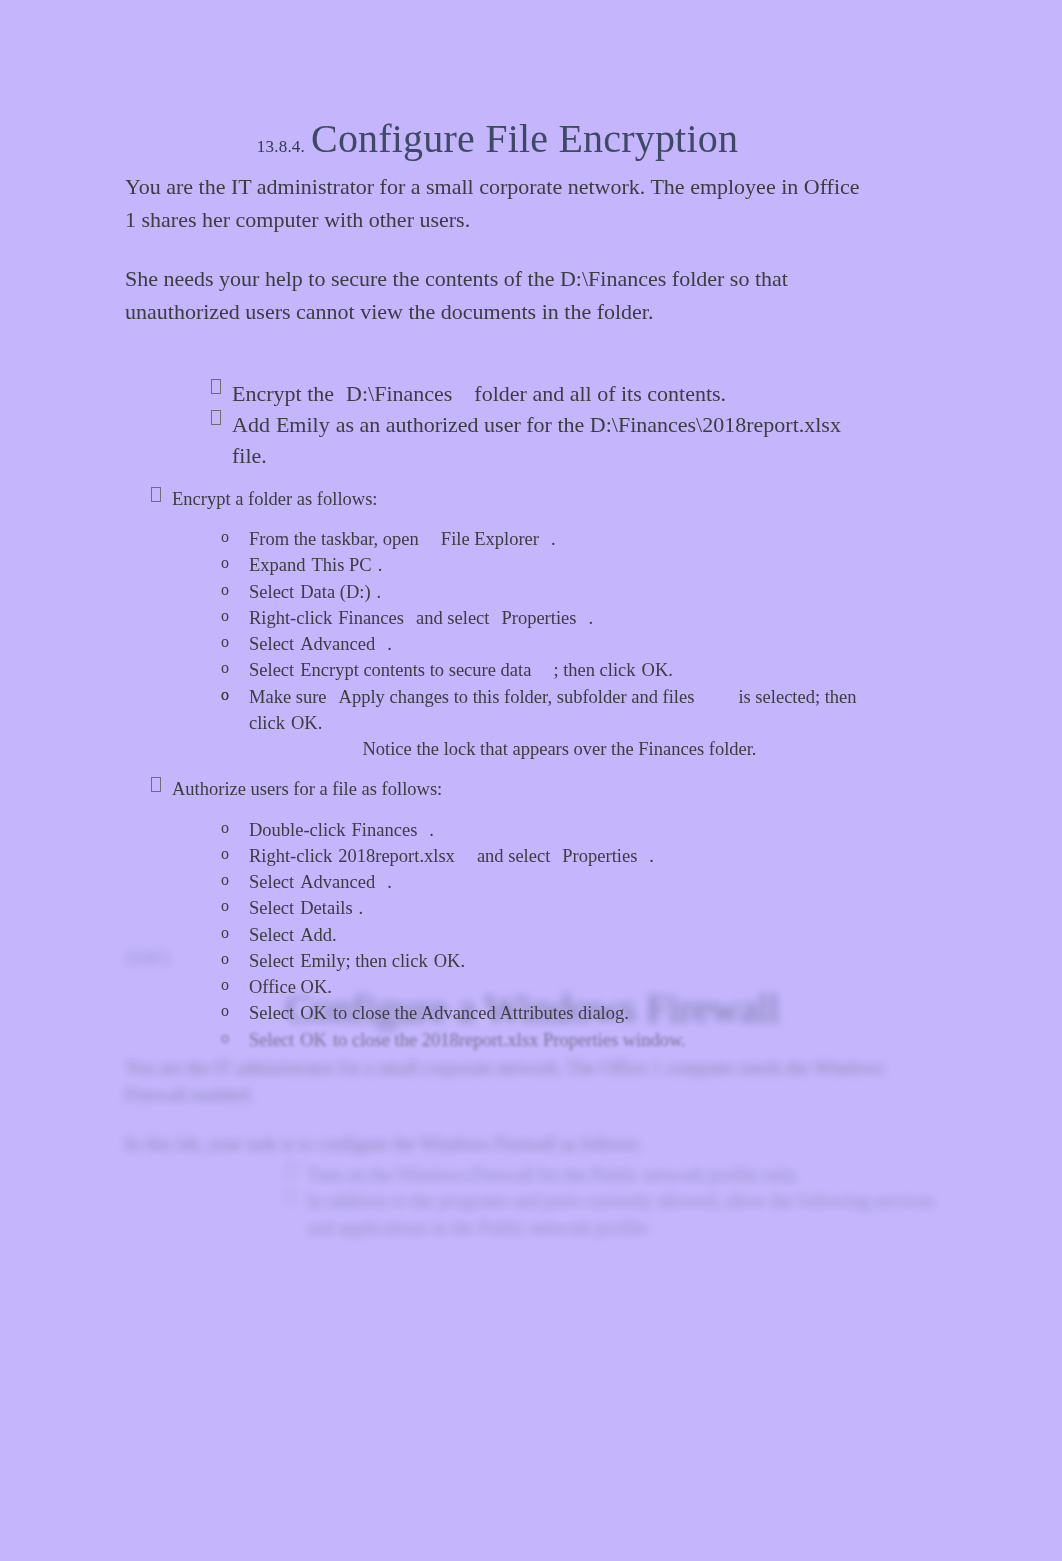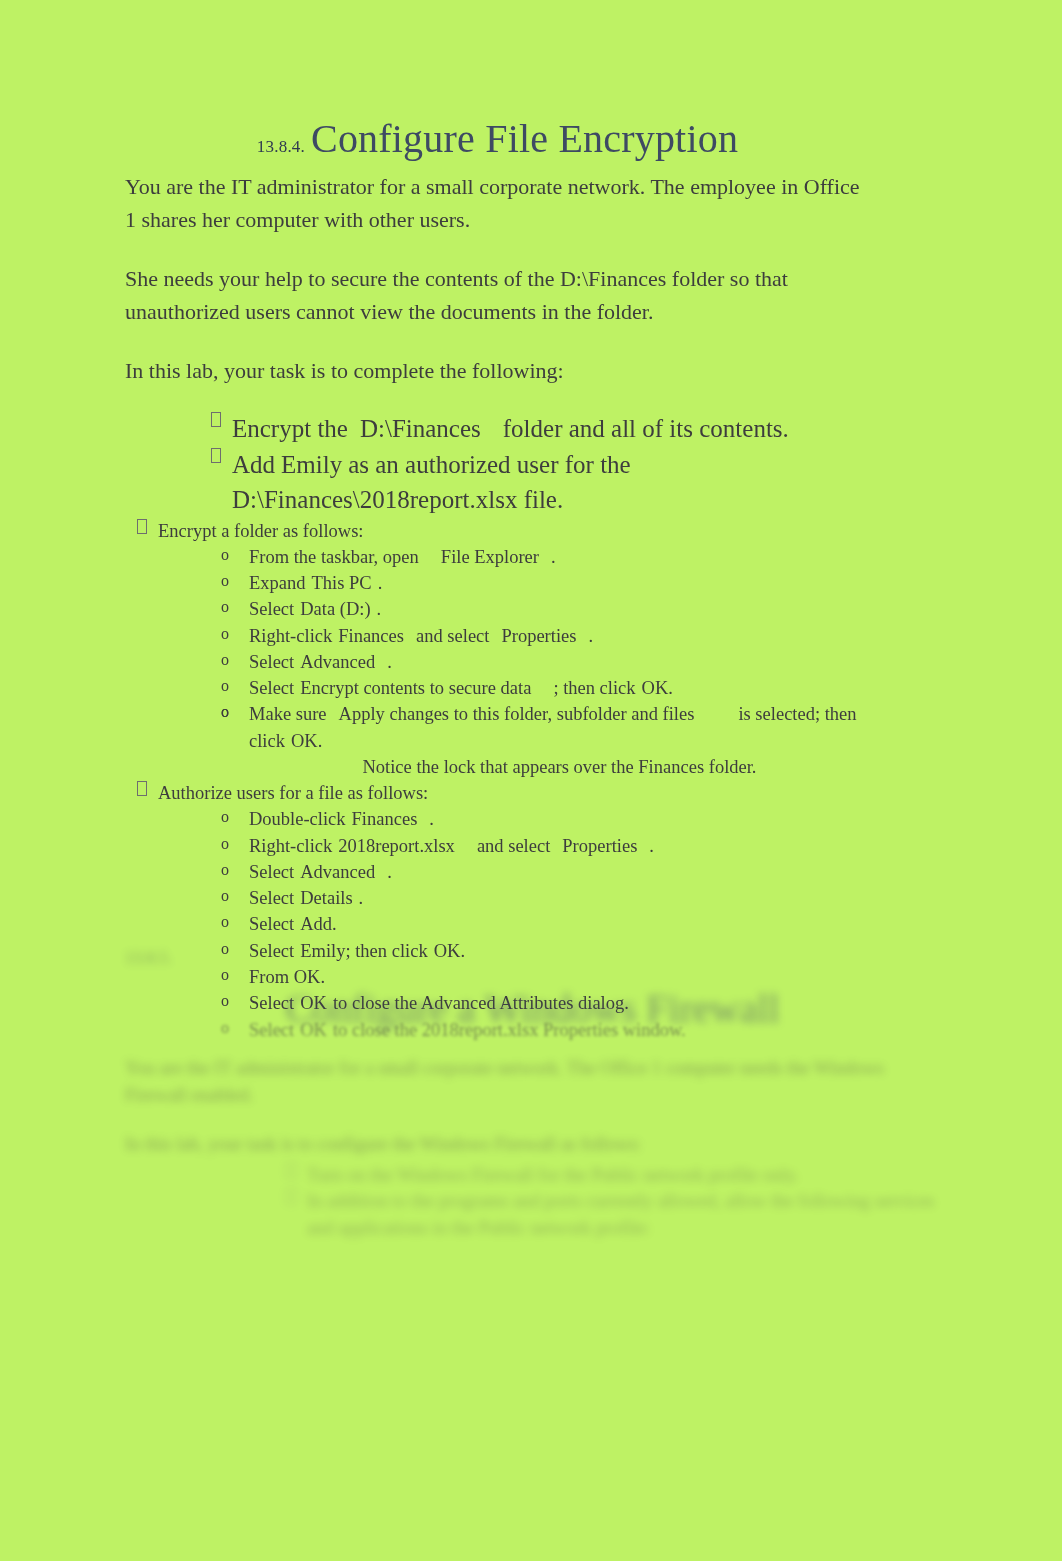--- a/index.html
+++ b/index.html
@@ -14,21 +14,21 @@
     overflow: hidden;
     font-family: "Liberation Serif", "DejaVu Serif", serif;
     color: #404040;
   }
 
   .page {
     position: absolute;
     top: 0; left: 0;
     width: 1062px;
     height: 1561px;
-    background: #bef264;
+    background: #c4b5fd;
   }
 
   .content {
     position: absolute;
     left: 125px;
     top: 118px;
     width: 745px;
   }
 
   
@@ -63,41 +63,41 @@
   .para-gap {
     height: 26px;
   }
   .para-gap-sm {
     height: 24px;
   }
 
   
   .lvl-a {
     position: relative;
-    font-size: 25px;
+    font-size: 22px;
     line-height: 1.42;
     padding-left: 107px;
     margin: 0;
     color: #3d3d3d;
   }
   .lvl-a .marker {
     position: absolute;
     left: 86px;
     top: 0;
     color: #555;
     font-family: "DejaVu Sans", sans-serif;
     font-size: 15px;
   }
 
   .lvl-b {
     position: relative;
     font-size: 18.5px;
     line-height: 1.42;
     padding-left: 33px;
-    margin: 0;
+    margin: 14px;
     color: #3d3d3d;
   }
   .lvl-b .marker {
     position: absolute;
     left: 12px;
     top: 0;
     color: #555;
     font-family: "DejaVu Sans", sans-serif;
     font-size: 15px;
   }
@@ -200,21 +200,20 @@
   <div class="content">
 
     <h1 class="doc-heading">
       <span class="sec-num">13.8.4.</span><span class="sp-sm"></span><span class="sec-title">Configure File Encryption</span>
     </h1>
 
     <p class="para">You are the IT administrator for a small corporate network. The employee in Office 1 shares her computer with other users.</p>
     <div class="para-gap"></div>
     <p class="para">She needs your help to secure the contents of the D:\Finances folder so that unauthorized users cannot view the documents in the folder.</p>
     <div class="para-gap"></div>
-    <p class="para">In this lab, your task is to complete the following:</p>
     <div class="para-gap-sm"></div>
 
     <div class="lvl-a">
       <span class="marker"><span class="tofu"></span></span>
       <span>Encrypt the</span><span class="sp-wide"></span><span class="kw">D:\Finances</span><span class="sp-xwide"></span><span>folder and all of its contents.</span>
     </div>
     <div class="lvl-a">
       <span class="marker"><span class="tofu"></span></span>
       <span>Add</span><span class="sp-sm"></span><span class="kw">Emily</span><span class="sp-sm"></span><span>as an authorized user for the D:\Finances\2018report.xlsx file.</span>
     </div>
@@ -281,21 +280,21 @@
     <div class="lvl-c">
       <span class="marker">o</span>
       <span>Select</span><span class="sp-sm"></span><span>Add</span><span>.</span>
     </div>
     <div class="lvl-c">
       <span class="marker">o</span>
       <span>Select</span><span class="sp-sm"></span><span>Emily</span><span>; then click</span><span class="sp-sm"></span><span>OK</span><span>.</span>
     </div>
     <div class="lvl-c">
       <span class="marker">o</span>
-      <span>From OK.</span>
+      <span>Office OK.</span>
     </div>
     <div class="lvl-c">
       <span class="marker">o</span>
       <span>Select</span><span class="sp-sm"></span><span>OK</span><span class="sp-sm"></span><span>to close the Advanced Attributes dialog.</span>
     </div>
     <div class="lvl-c fade-line-1">
       <span class="marker">o</span>
       <span>Select</span><span class="sp-sm"></span><span>OK</span><span class="sp-sm"></span><span>to close the 2018report.xlsx Properties window.</span>
     </div>
 

